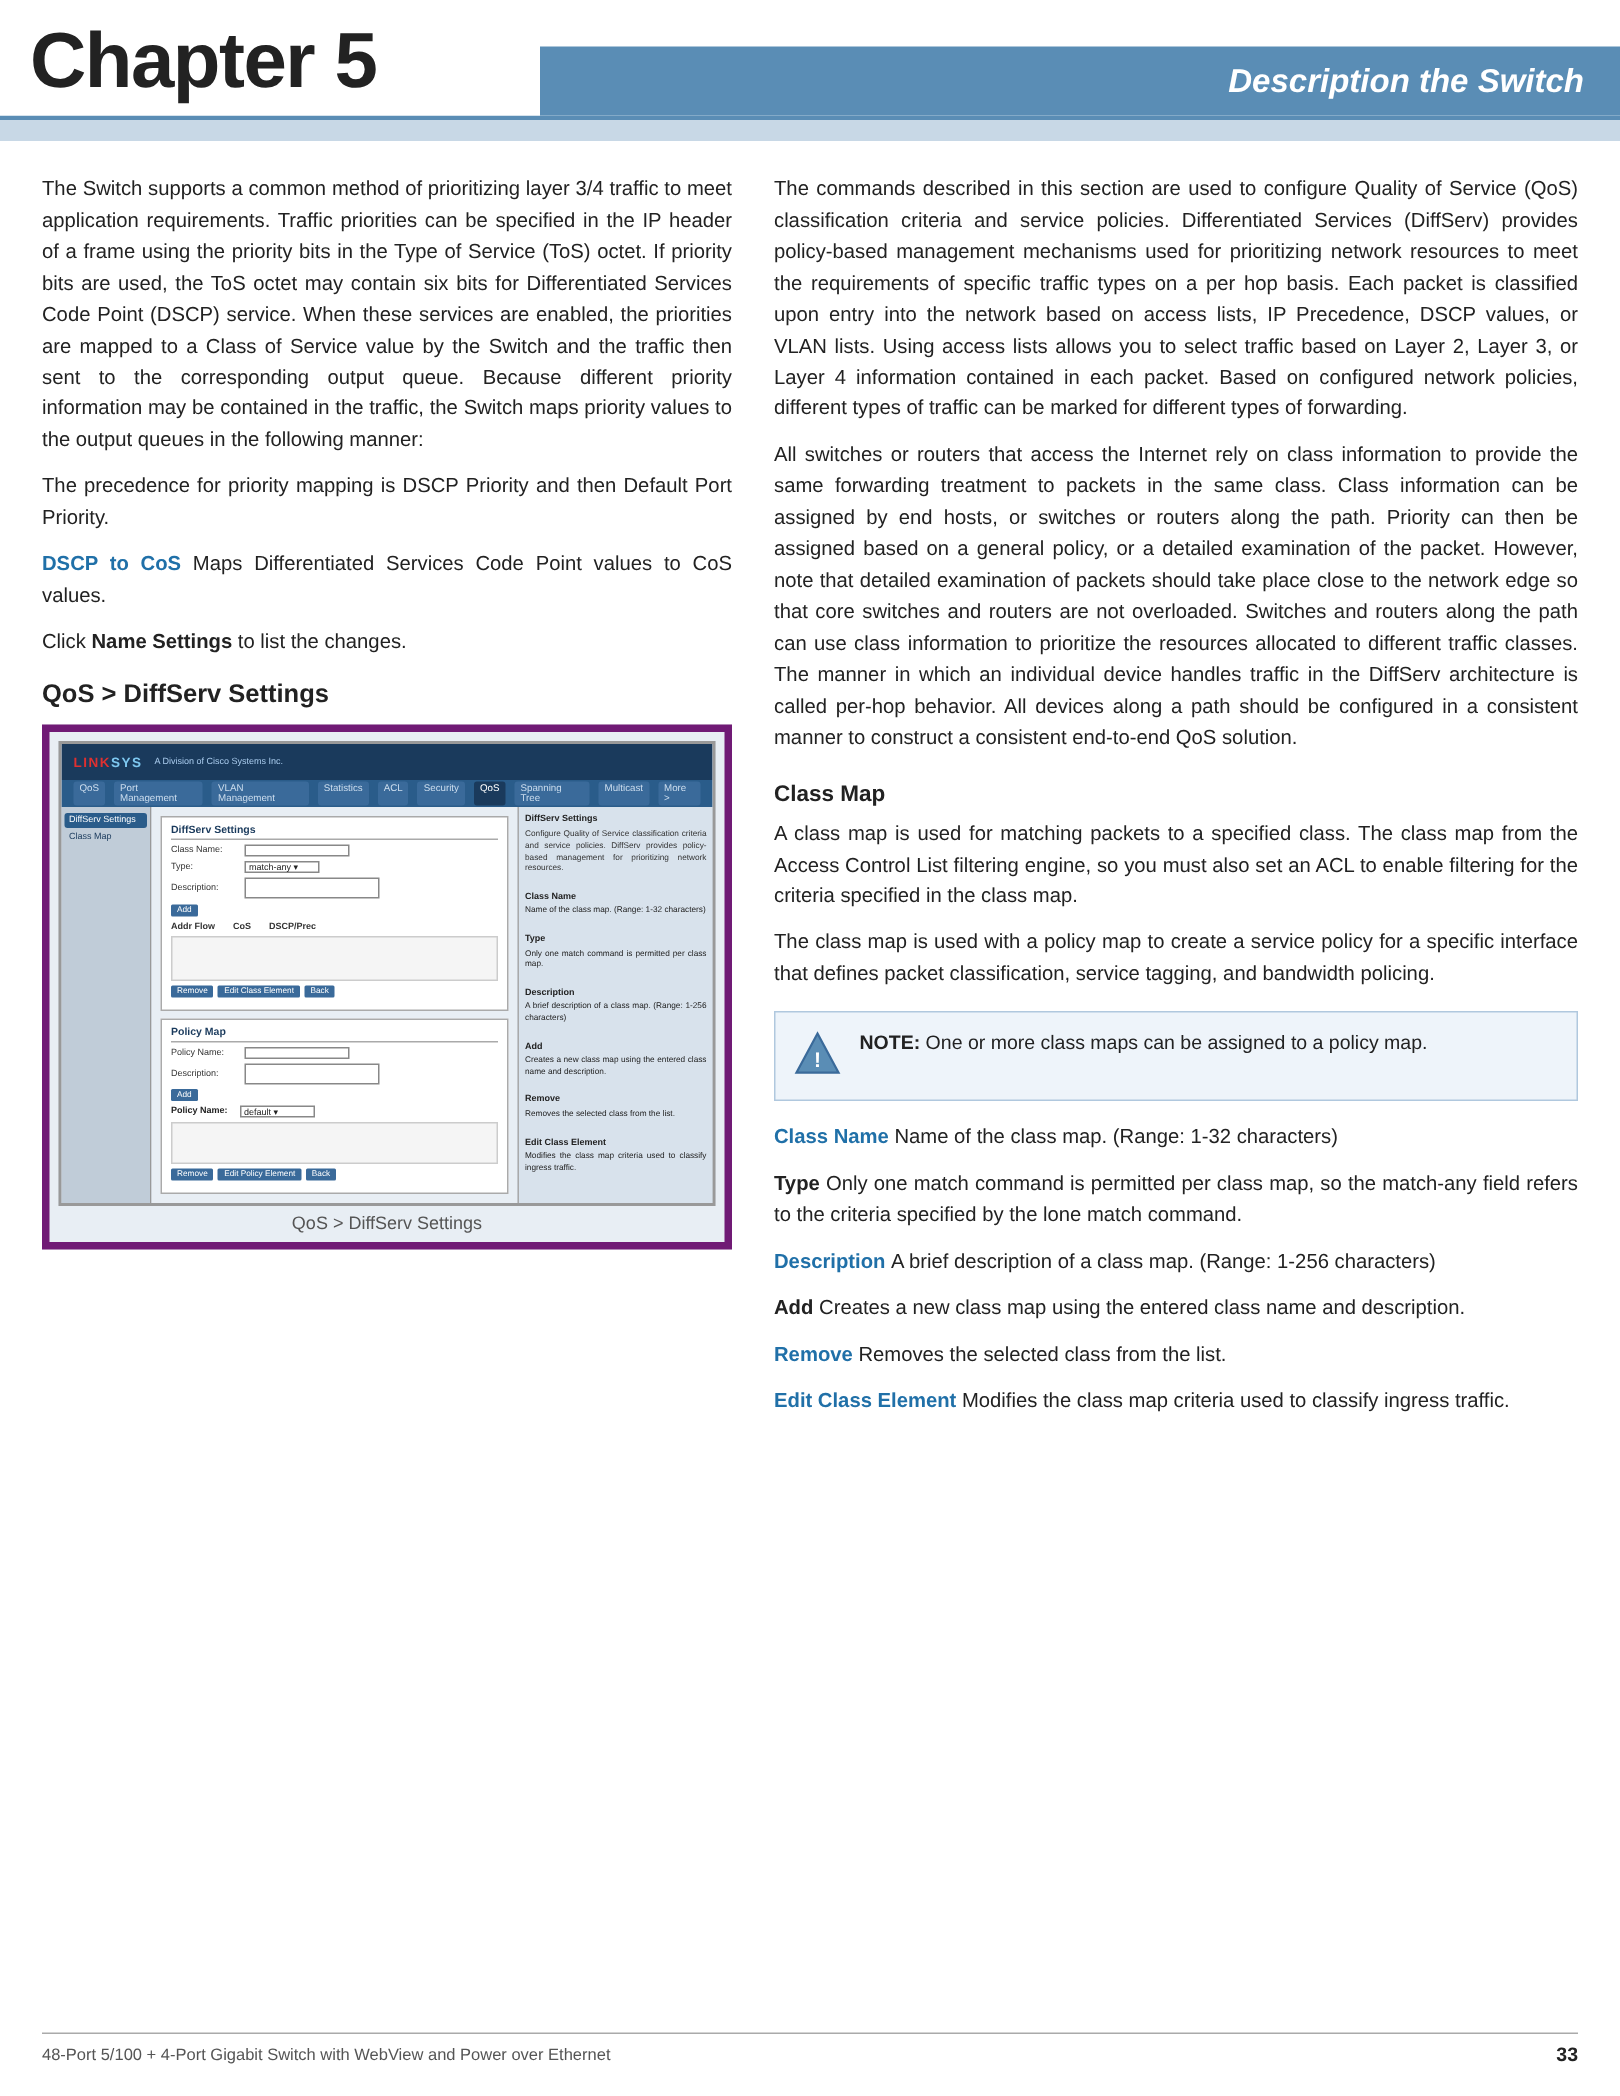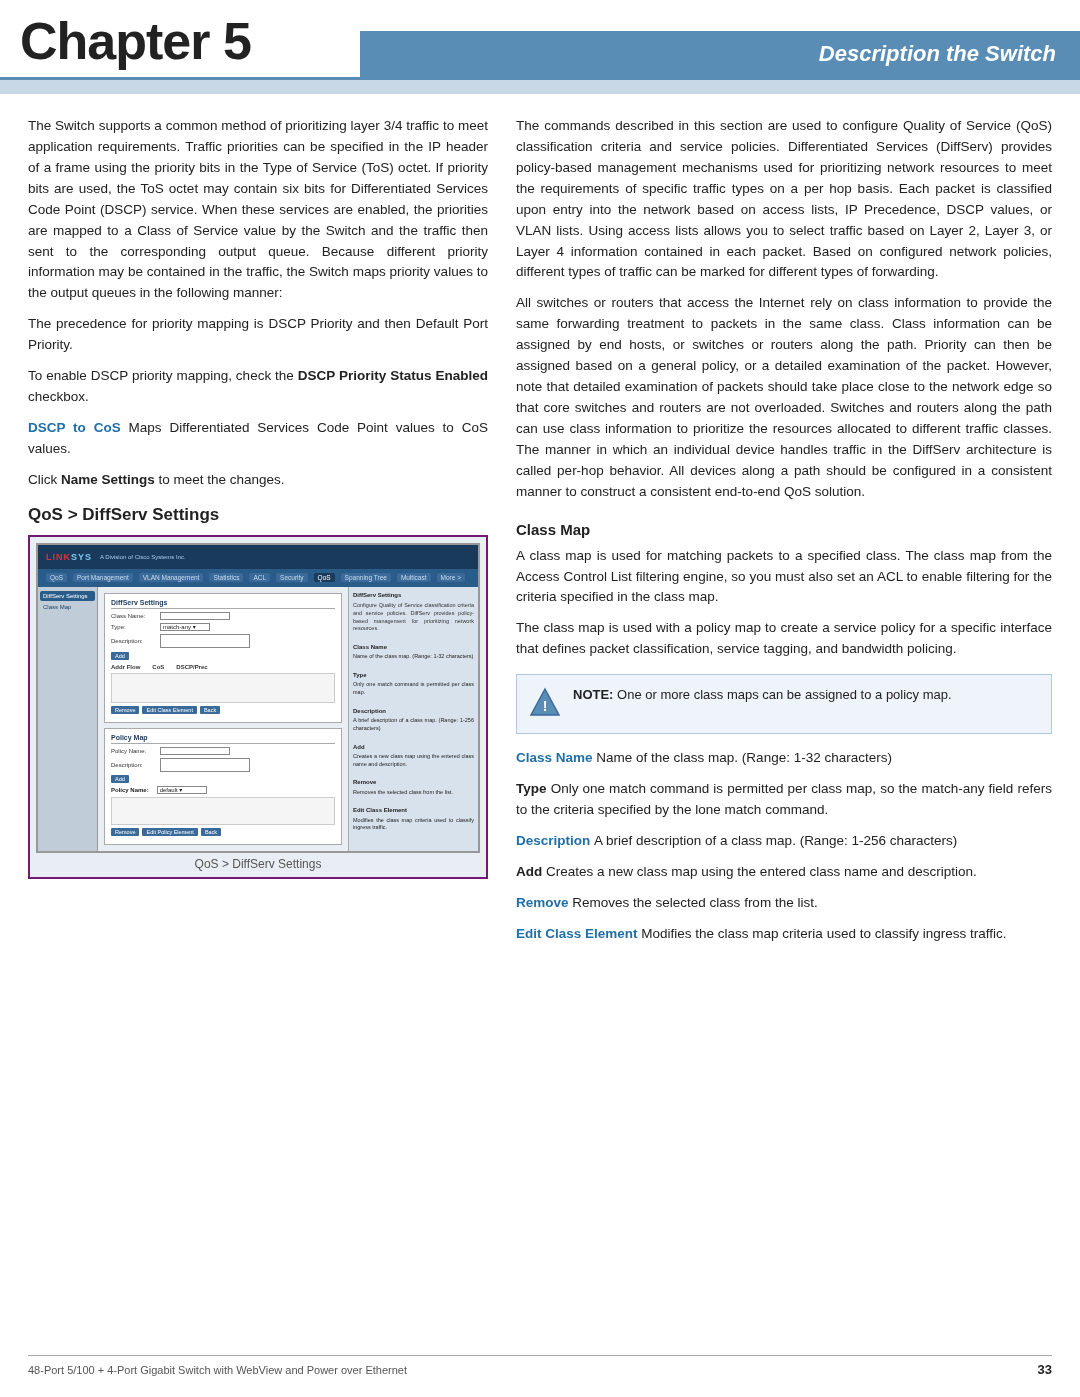--- a/index.html
+++ b/index.html
@@ -89,21 +89,21 @@
     .section-heading {
       font-size: 17px;
       font-weight: bold;
       color: #222;
       margin-bottom: 10px;
       margin-top: 14px;
     }
 
     
     .screenshot-container {
-      border: 2px solid #701a75;
+      border: 5px solid #701a75;
       background: #e8eef4;
       margin-bottom: 6px;
       padding: 6px;
       position: relative;
       width: 100%;
     }
     .screenshot-caption {
       text-align: center;
       font-size: 12px;
       color: #555;
@@ -317,31 +317,28 @@
 <div class="sub-header-bar"></div>
 
 <div class="content-area">
 
   <div class="col-left">
 
     <p>The Switch supports a common method of prioritizing layer 3/4 traffic to meet application requirements. Traffic priorities can be specified in the IP header of a frame using the priority bits in the Type of Service (ToS) octet. If priority bits are used, the ToS octet may contain six bits for Differentiated Services Code Point (DSCP) service. When these services are enabled, the priorities are mapped to a Class of Service value by the Switch and the traffic then sent to the corresponding output queue. Because different priority information may be contained in the traffic, the Switch maps priority values to the output queues in the following manner:</p>
 
     <p>The precedence for priority mapping is DSCP Priority and then Default Port Priority.</p>
 
-    <p>
-      <span>To enable DSCP priority mapping, check the </span><span class="bold-term">DSCP Priority Status Enabled</span><span> checkbox.</span>
-    </p>
 
 
     <p>
       <span class="colored-term">DSCP to CoS</span>&nbsp;<span>Maps Differentiated Services Code Point values to CoS values.</span>
     </p>
 
     <p>
-      <span>Click </span><span class="bold-term">Name Settings</span><span> to meet the changes.</span>
+      <span>Click </span><span class="bold-term">Name Settings</span><span> to list the changes.</span>
     </p>
 
     <div class="section-heading">QoS &gt; DiffServ Settings</div>
 
     <div class="screenshot-container">
       <div class="fake-ui">
 
         <div class="fake-ui-header">
           <span class="fake-ui-logo">
             <span style="color:#e03030;">LINK</span>SYS

